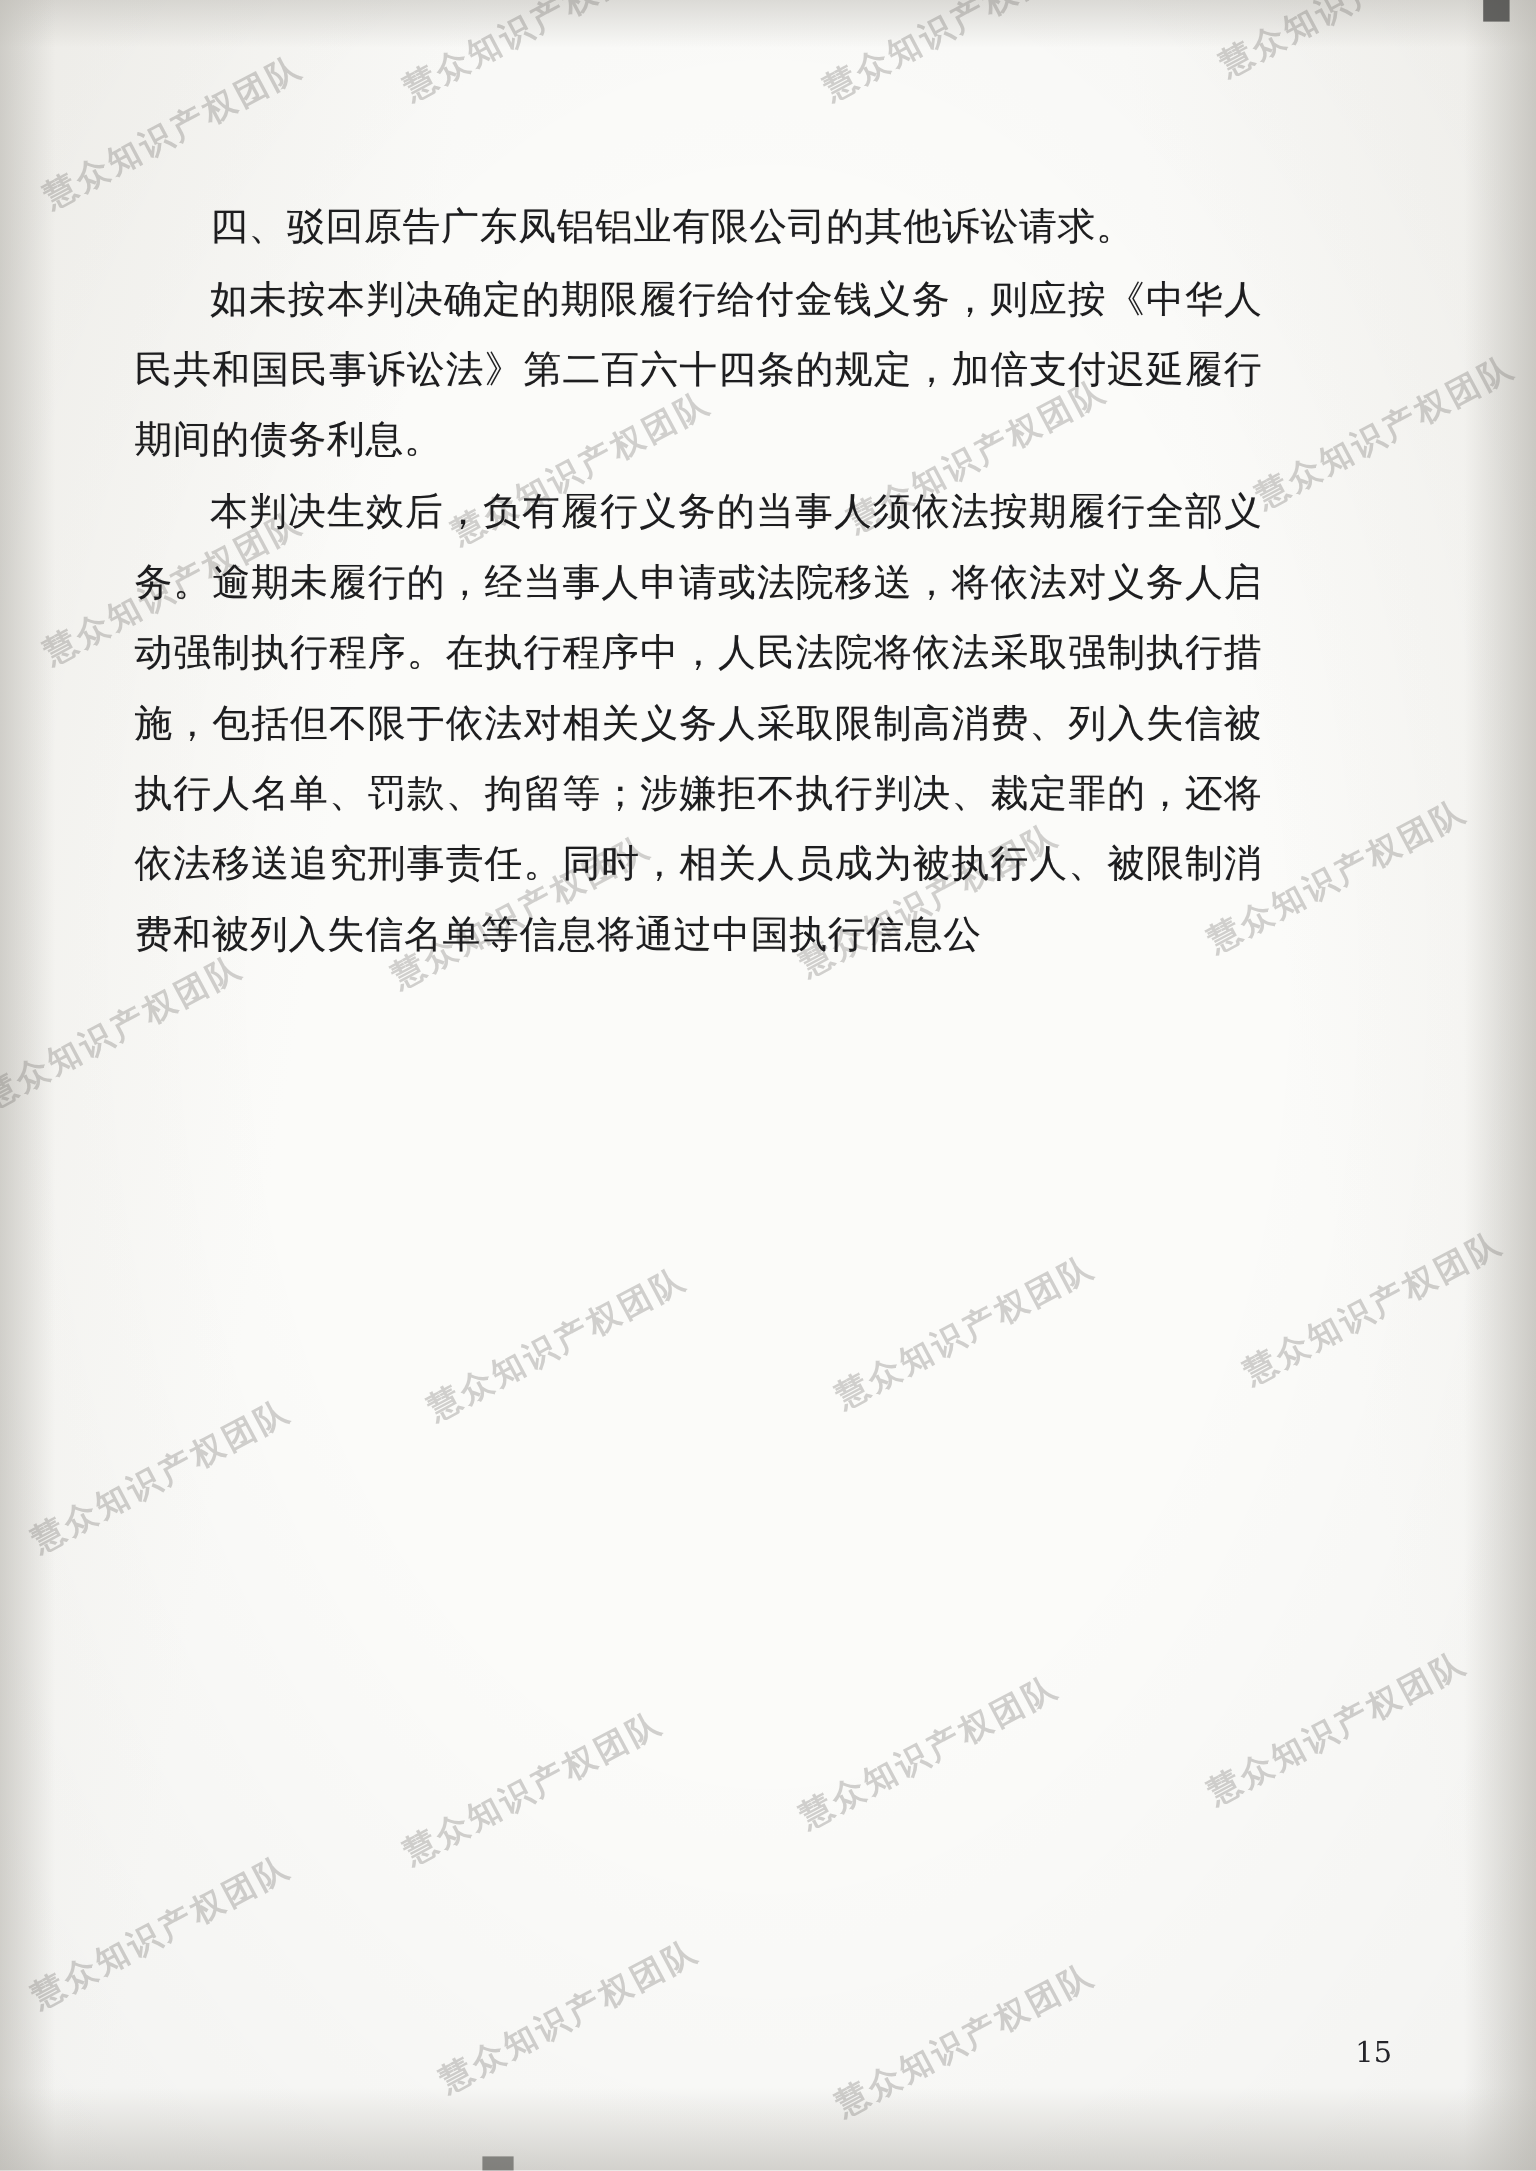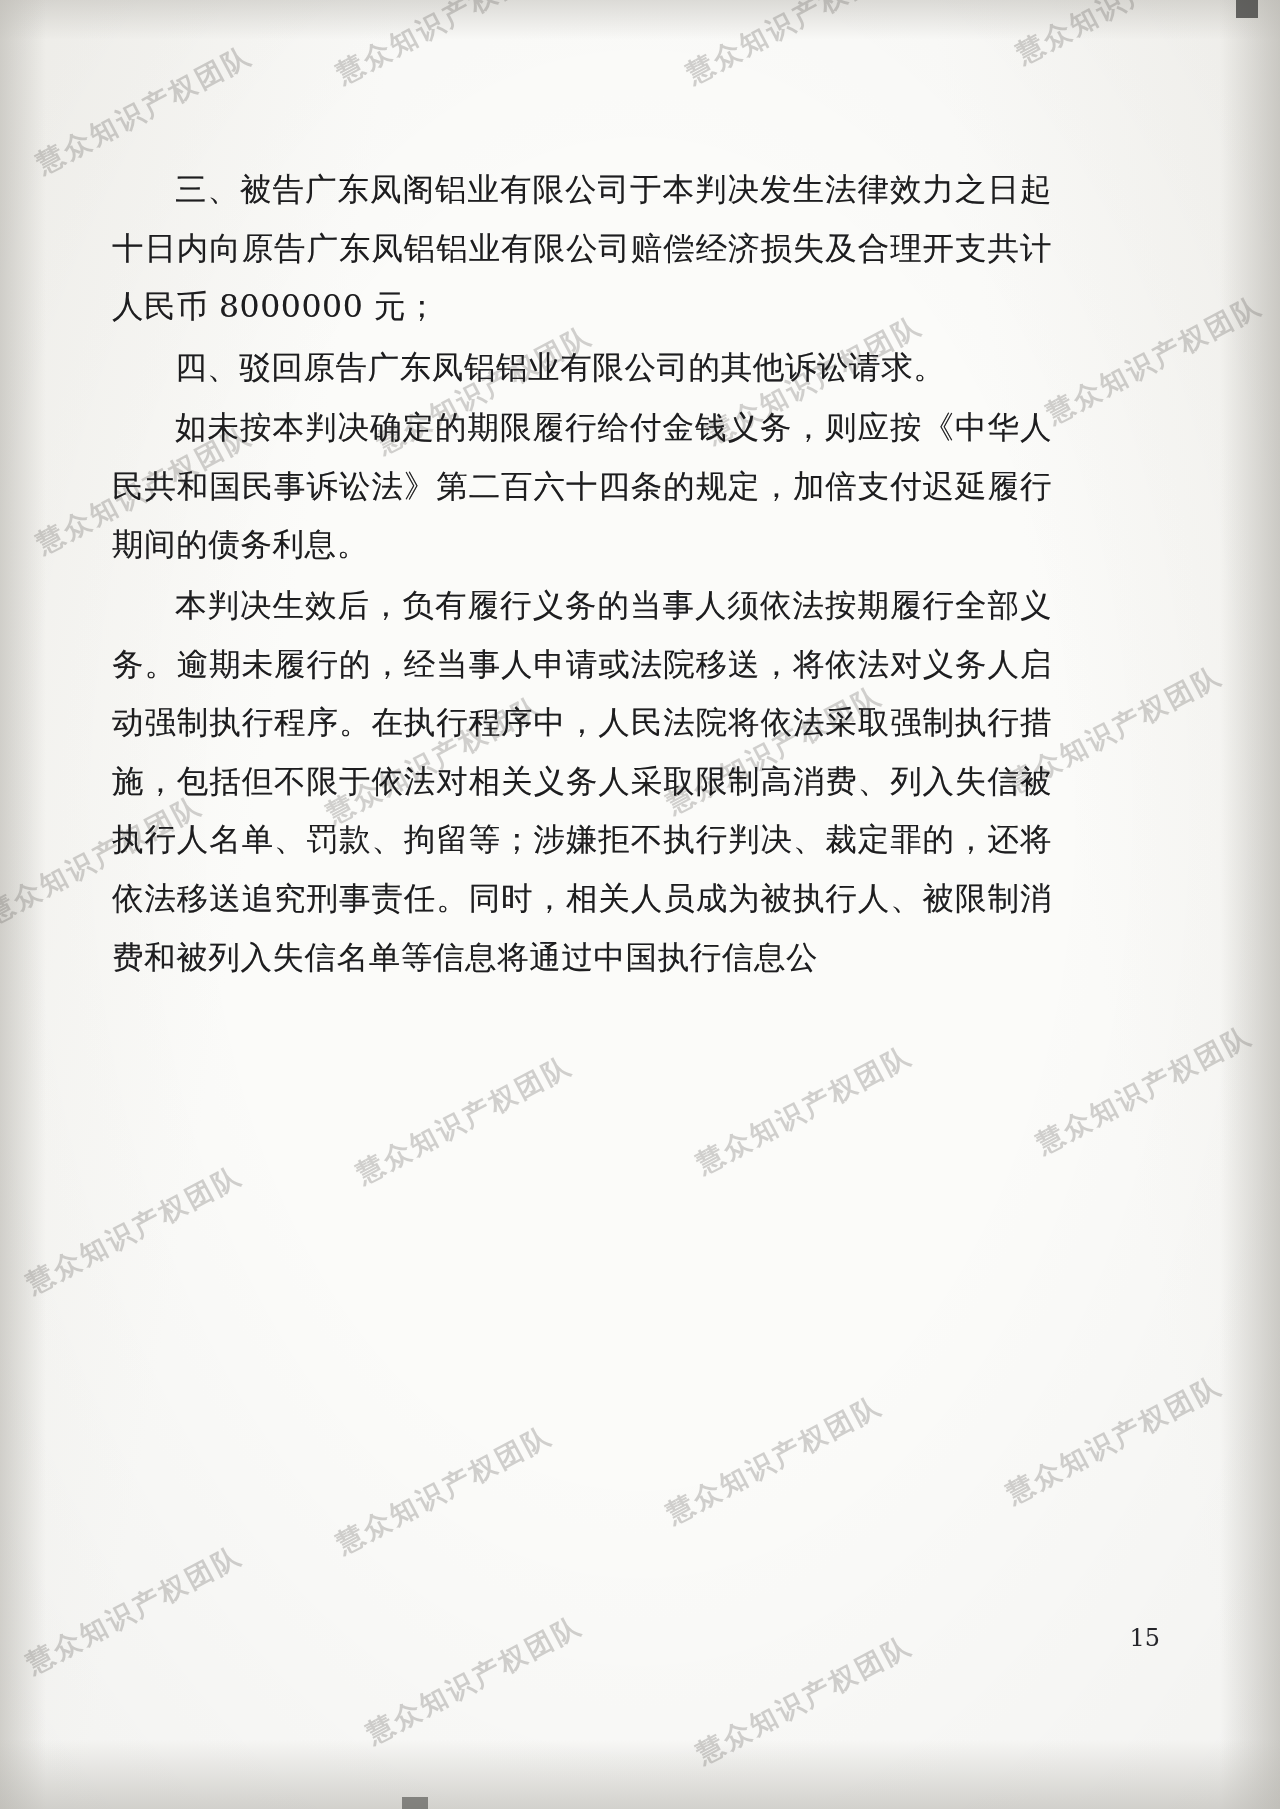--- a/index.html
+++ b/index.html
@@ -102,21 +102,21 @@
     text-justify: inter-ideograph;
     letter-spacing: 0.6px;
     margin: 0 0 2px 0;
     text-indent: 2em;
     font-family: "DejaVu Serif", "Liberation Serif", serif;
     text-shadow: 0 0 0.6px rgba(0,0,0,0.35);
   }
   .page-number {
     position: absolute;
     right: 120px;
-    top: 1624px;
+    top: 1696px;
     font-size: 24px;
     color: #25252a;
     font-family: "DejaVu Serif", "Liberation Serif", serif;
   }
 </style>
 </head>
 <body>
 
 <div class="page">
 
@@ -150,20 +150,19 @@
     <div class="wm" style="left:690px; top:1740px;">慧众知识产权团队</div>
 
     <div class="wm" style="left:1010px; top:40px;">慧众知识产权团队</div>
     <div class="wm" style="left:1040px; top:400px;">慧众知识产权团队</div>
     <div class="wm" style="left:1000px; top:770px;">慧众知识产权团队</div>
     <div class="wm" style="left:1030px; top:1130px;">慧众知识产权团队</div>
     <div class="wm" style="left:1000px; top:1480px;">慧众知识产权团队</div>
   </div>
 
   <div class="doc-body">
-    <p class="para">三、被告广东凤阁铝业有限公司于本判决发生法律效力之日起十日内向原告广东凤铝铝业有限公司赔偿经济损失及合理开支共计人民币 8000000 元；</p>
     <p class="para">四、驳回原告广东凤铝铝业有限公司的其他诉讼请求。</p>
     <p class="para">如未按本判决确定的期限履行给付金钱义务，则应按《中华人民共和国民事诉讼法》第二百六十四条的规定，加倍支付迟延履行期间的债务利息。</p>
     <p class="para">本判决生效后，负有履行义务的当事人须依法按期履行全部义务。逾期未履行的，经当事人申请或法院移送，将依法对义务人启动强制执行程序。在执行程序中，人民法院将依法采取强制执行措施，包括但不限于依法对相关义务人采取限制高消费、列入失信被执行人名单、罚款、拘留等；涉嫌拒不执行判决、裁定罪的，还将依法移送追究刑事责任。同时，相关人员成为被执行人、被限制消费和被列入失信名单等信息将通过中国执行信息公</p>
   </div>
 
   <div class="page-number">15</div>
 </div>
 
 </body></html>

